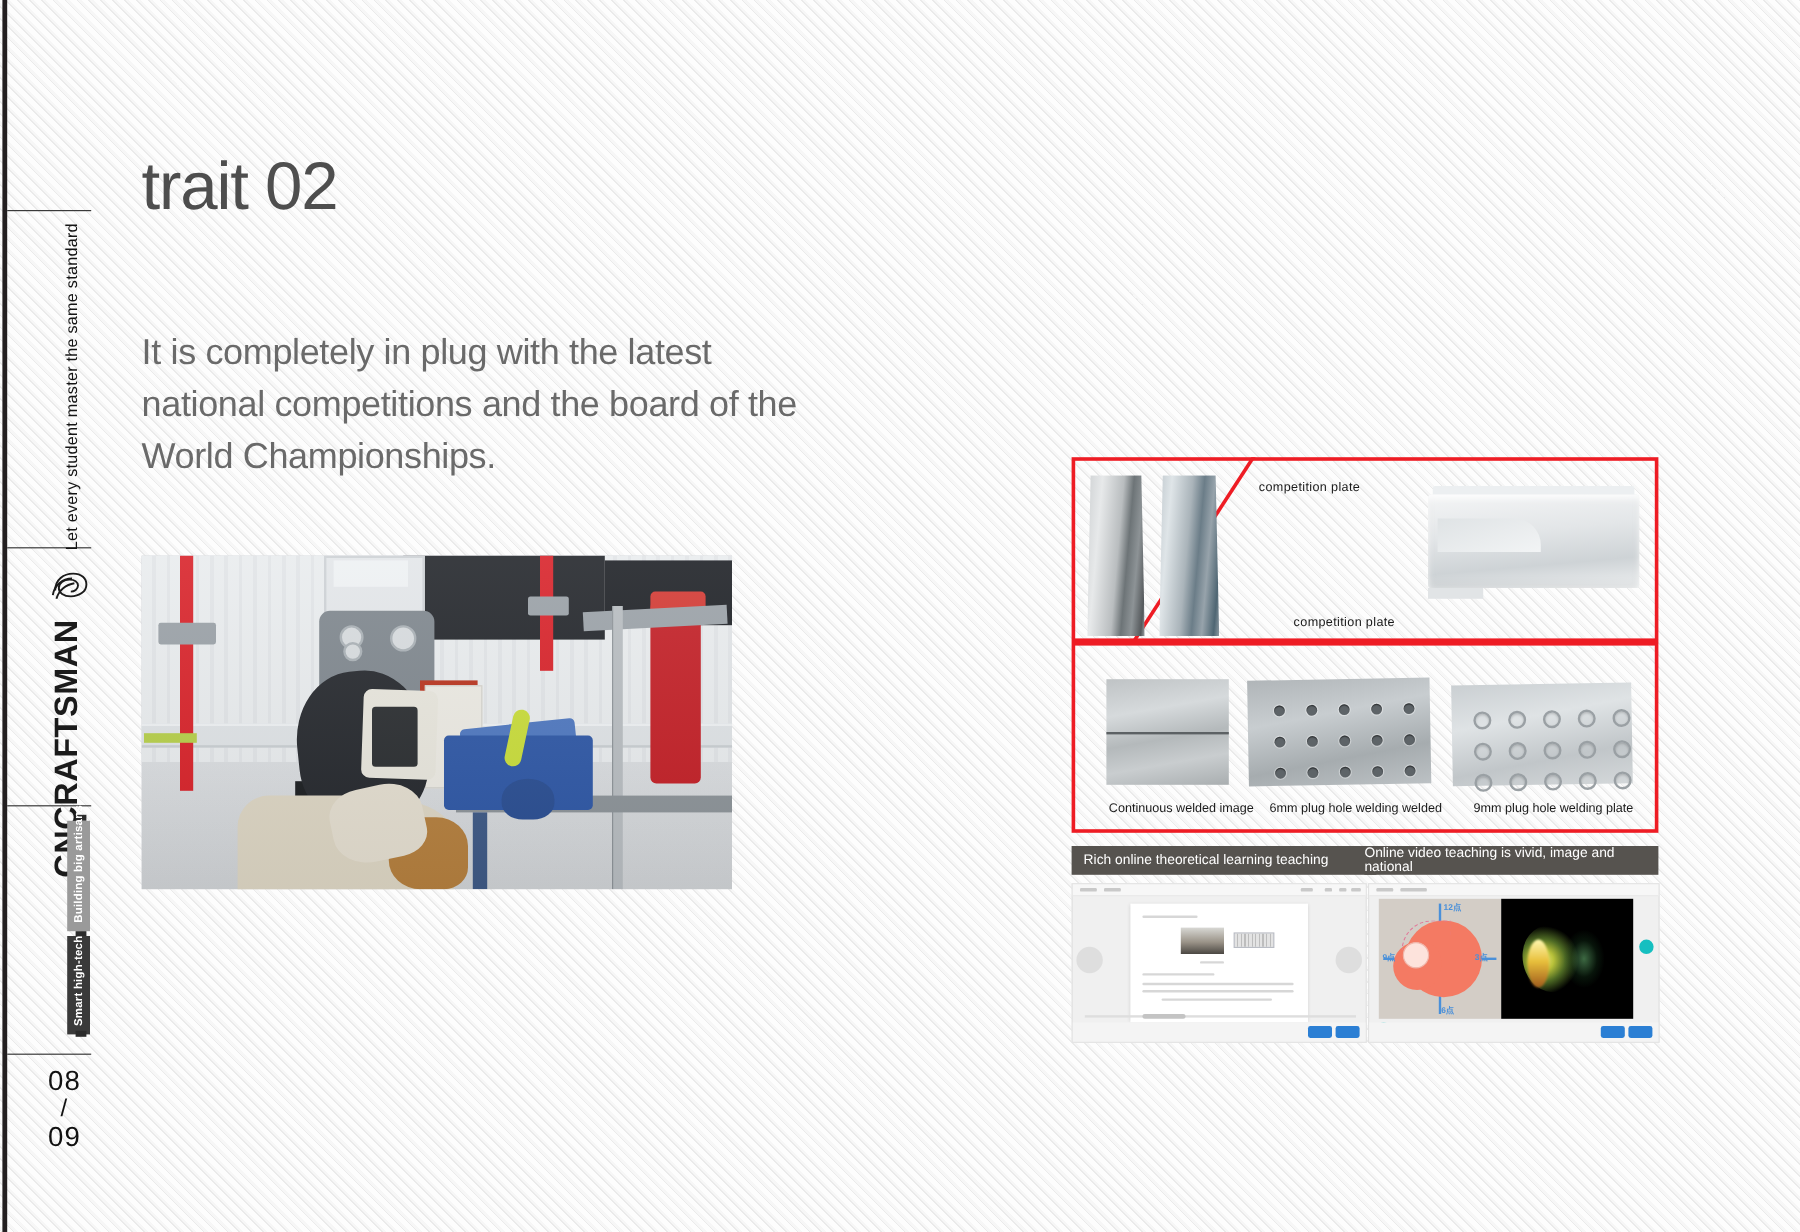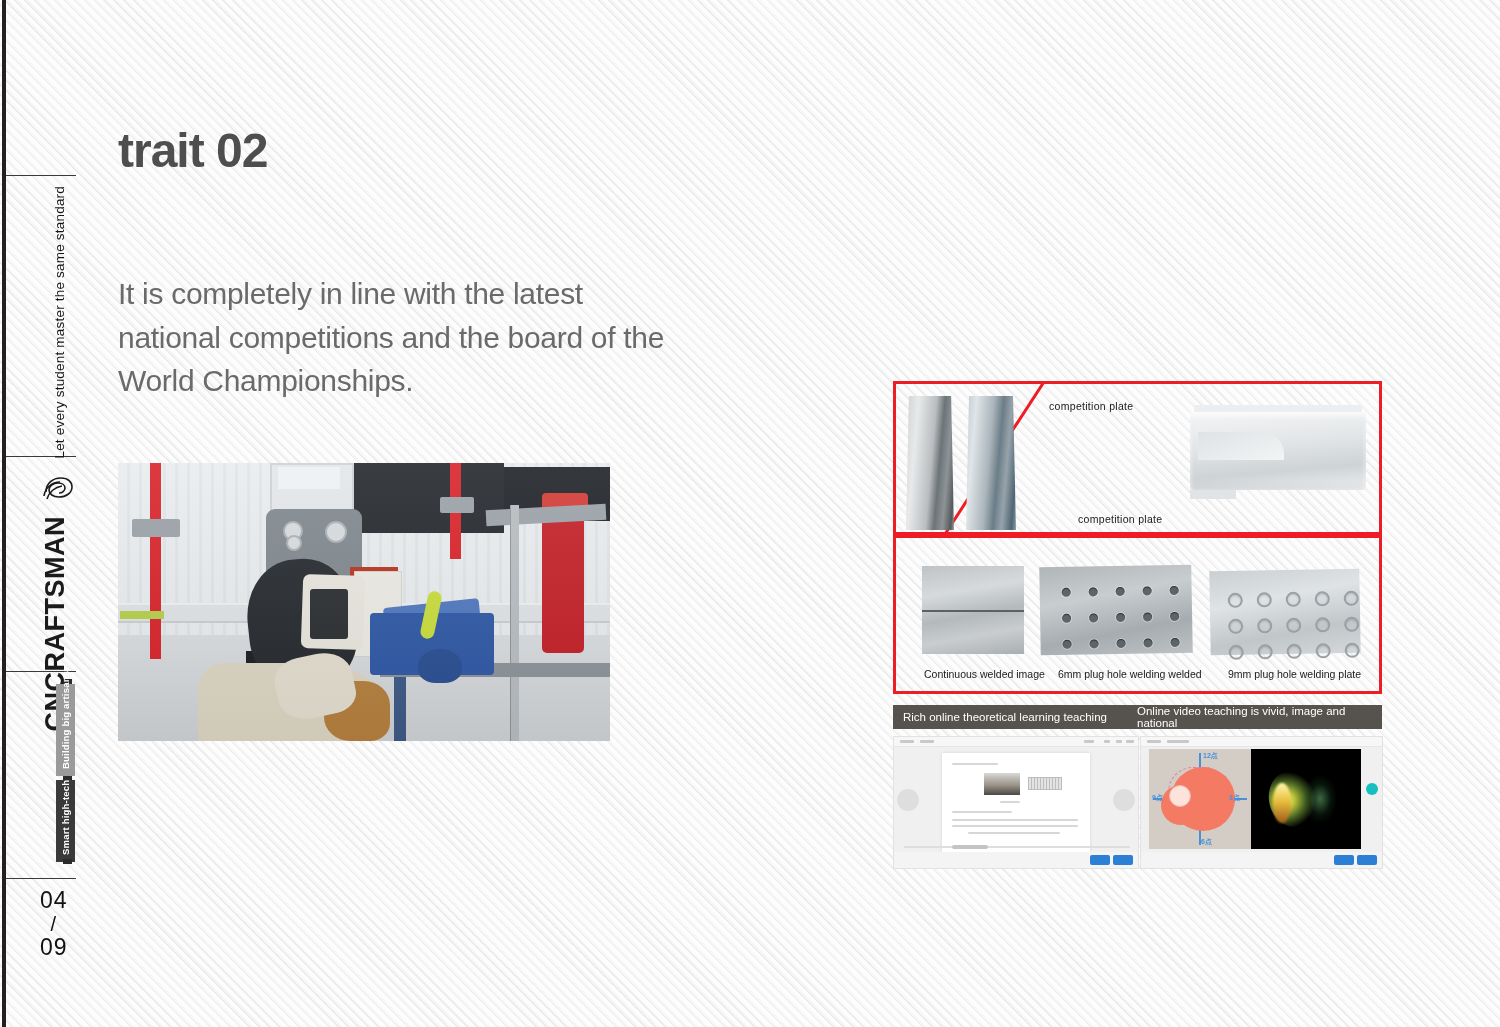--- a/index.html
+++ b/index.html
@@ -65,21 +65,21 @@
   .pagenum{
     position:absolute;left:40px;top:888px;
     font-size:23px;color:#111;line-height:1.1;text-align:center;letter-spacing:1px;
   }
   .pagenum div{display:block;}
   .pagenum .slash{font-size:20px;}
 
   
   .trait{
     position:absolute;left:118px;top:127px;
-    font-size:48px;font-weight:700;color:#4e4e4e;letter-spacing:-1px;line-height:1;
+    font-size:56px;font-weight:400;color:#4e4e4e;letter-spacing:-1px;line-height:1;
   }
   .sub-bold{
     position:absolute;left:118px;top:228px;
     font-size:29px;font-weight:700;color:#636363;letter-spacing:-0.4px;
   }
   .sub-body{
     position:absolute;left:118px;top:272px;width:560px;
     font-size:30px;font-weight:400;color:#6a6a6a;line-height:1.45;letter-spacing:-0.3px;
   }
 
@@ -259,28 +259,28 @@
       <span>.CNCRAFTSMAN</span>
     </div>
 
     <div class="badge-pin pin1"></div>
     <div class="badge badge-a">Building big artisans</div>
     <div class="badge-pin pin2"></div>
     <div class="badge badge-b">Smart high-tech</div>
     <div class="badge-pin pin3"></div>
 
     <div class="pagenum">
-      <div>04</div>
+      <div>08</div>
       <div class="slash">/</div>
       <div>09</div>
     </div>
   </div>
 
   <div class="trait">trait 02</div>
-  <div class="sub-body">It is completely in line with the latest national competitions and the board of the World Championships.</div>
+  <div class="sub-body">It is completely in plug with the latest national competitions and the board of the World Championships.</div>
 
   <div class="photo">
     <div class="ph-bg"></div>
     <div class="ph-wall"></div>
     <div class="ph-dark-win"></div>
     <div class="ph-dark-win2"></div>
     <div class="ph-rail"></div>
     <div class="ph-redpipe rp1"></div>
     <div class="ph-redpipe rp2"></div>
     <div class="ph-clamp c1"></div>

